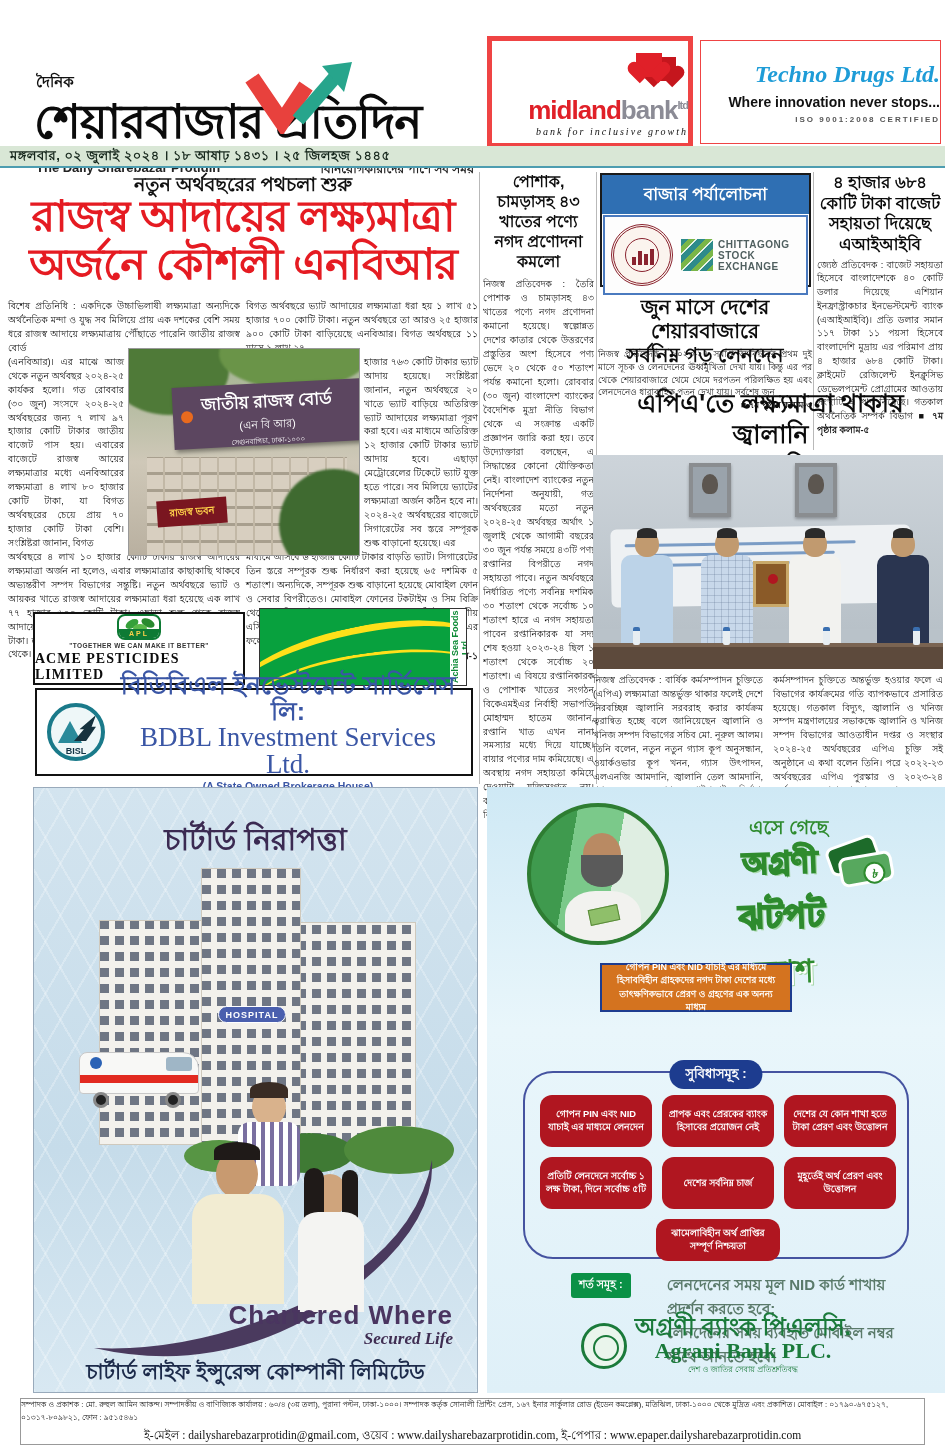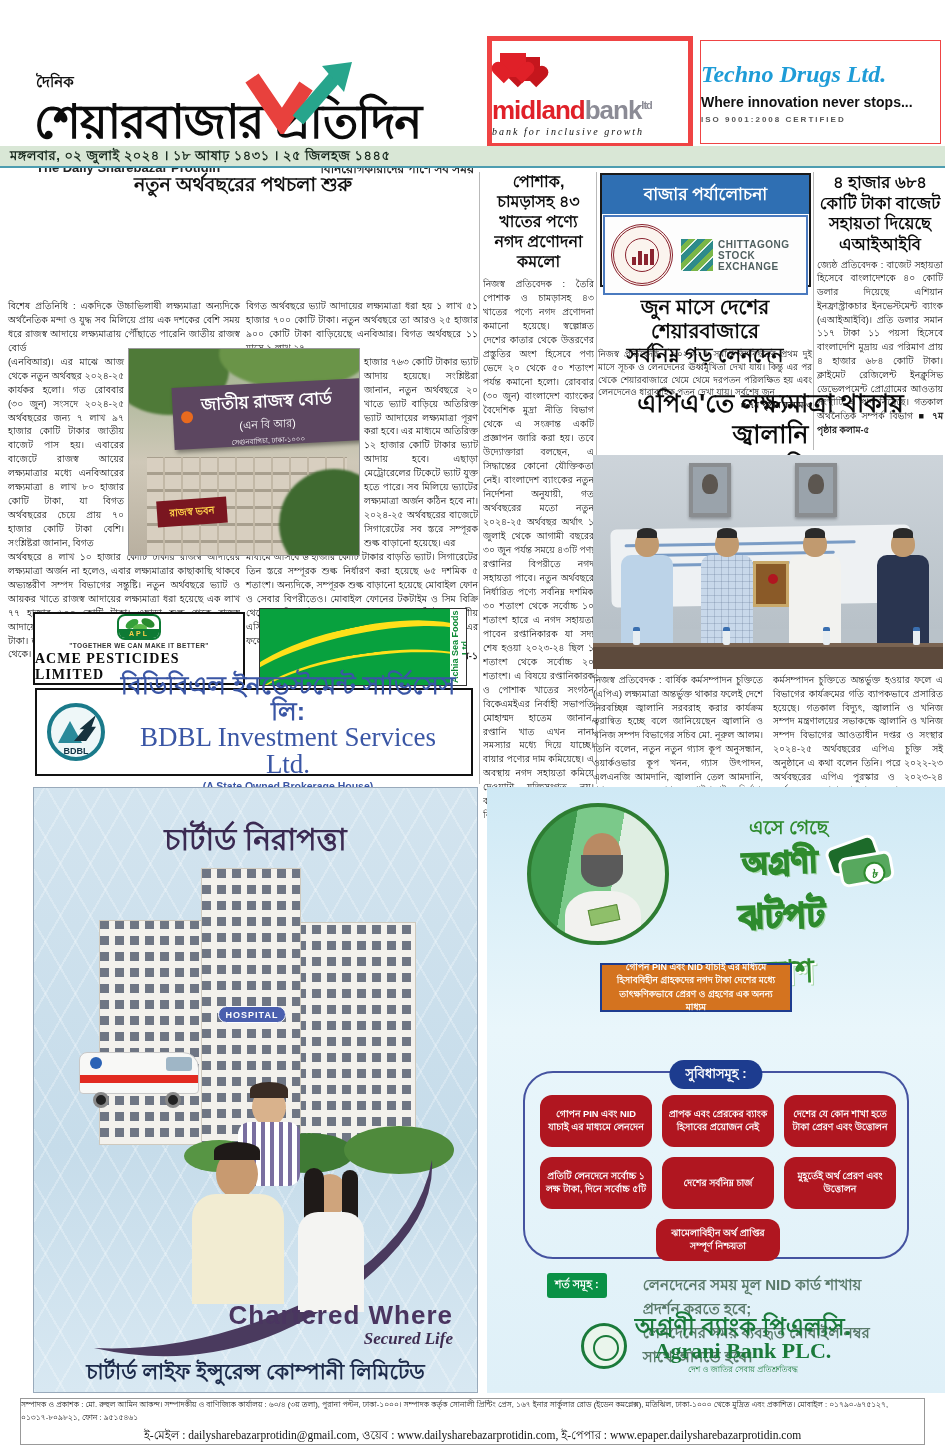--- a/index.html
+++ b/index.html
@@ -8,21 +8,21 @@
   .abs { position:absolute; }
 
   
   .masthead { left:8px; top:28px; width:472px; height:118px;margin-top:40px; }
   .mh-daily { position:absolute; left:28px; top:2px; font-size:15px; font-weight:bold; color:#111; }
   .mh-title { position:absolute; left:26px; top:18px; font-size:47px; font-weight:800; color:#0b0b0b; letter-spacing:-1px; white-space:nowrap; }
   .mh-arrow { position:absolute; left:236px; top:-8px; width:110px; height:74px; }
   .mh-eng { position:absolute; left:28px; top:92px; font-size:13px; font-weight:bold; color:#222; }
   .mh-tag { position:absolute; right:6px; top:92px; font-size:12px; font-weight:bold; color:#222; }
 
-  .adbox { border:5px solid #ef4444; background:#fff; display:flex; flex-direction:column; align-items:flex-start; justify-content:center; }
+  .adbox { border:5px solid #ef4444; background:#fff; display:flex; flex-direction:column; align-items:flex-end; justify-content:center; }
   .midland { left:487px; top:36px; width:206px; height:112px; }
   .heart-wrap { position:relative; width:60px; height:44px; }
   .heart { position:absolute; width:26px; height:24px; }
   .heart:before, .heart:after { content:""; position:absolute; width:13px; height:21px; border-radius:13px 13px 0 0; background:inherit; }
   .heart:before { left:0; transform:rotate(-45deg); transform-origin:100% 100%; }
   .heart:after { left:13px; transform:rotate(45deg); transform-origin:0 100%; }
   .h1a { background:#e02028; left:8px; top:6px; }
   .h1b { background:#c5161d; left:22px; top:10px; }
   .midland-line { font-size:26px; font-weight:800; letter-spacing:-1px; line-height:1;margin-top:6px; }
   .midland-line .red { color:#e02028; } .midland-line .gray { color:#8b8b95; }
@@ -178,21 +178,21 @@
   .n2 { left:16px; top:22px; width:54px; height:30px; background:#57a85e; transform:rotate(-8deg); }
   .n3 { left:40px; top:30px; width:22px; height:22px; border-radius:50% !important; background:#fff; border:2px solid #2e8b2e !important; color:#2e8b2e; font-size:12px; font-weight:bold; text-align:center; line-height:20px; }
   .ag-orange { position:absolute; left:113px; top:176px; width:192px; height:49px; background:#d4731f; border:2px solid #1d3c8f; color:#fff; font-size:9px; font-weight:bold; line-height:1.45; text-align:center; display:flex; align-items:center; padding:2px 6px; }
   .ag-slogan { position:absolute; left:0; top:238px; width:440px; text-align:center; font-size:20px; font-weight:800; color:#0b6b34; }
   .ag-benefits { position:absolute; left:36px; top:284px; width:386px; height:188px; border:2px solid #4553a0; border-radius:30px; }
   .ag-pill { position:absolute; left:50%; top:-13px; transform:translateX(-50%); background:#1d3c8f; color:#fff; font-size:13px; font-weight:bold; padding:4px 16px; border-radius:16px; white-space:nowrap; }
   .ag-grid { position:absolute; left:12px; top:22px; width:362px; display:flex; flex-wrap:wrap; gap:10px; justify-content:center; }
   .ag-box { width:112px; min-height:52px; background:#b01620; border-radius:12px; color:#fff; font-size:9.3px; font-weight:bold; line-height:1.35; text-align:center; display:flex; align-items:center; justify-content:center; padding:4px 5px; }
   .ag-box.last { width:124px; min-height:42px; }
   .ag-terms { position:absolute; left:60px; top:486px; width:350px; display:flex; gap:8px; align-items:flex-start; }
-  .ag-terms .lbl { background:#0a9146; color:#fff; font-size:11px; font-weight:bold; padding:3px 8px; border-radius:3px; white-space:nowrap; }
+  .ag-terms .lbl { background:#0a9146; color:#fff; font-size:11px; font-weight:bold; padding:3px 8px; border-radius:3px; white-space:nowrap;margin-left:24px; }
   .ag-terms .txt { font-size:15px; font-weight:bold; color:#5a7a6a; line-height:1.6;margin-left:28px; }
   .ag-bank { position:absolute; left:0; top:528px; width:458px; display:flex; align-items:center; justify-content:center; gap:8px; }
   .ag-bank-logo { width:46px; height:46px; border-radius:50%; border:3px solid #1a7a3a; background:#eaf5ec; position:relative; flex:none; }
   .ag-bank-logo:after { content:""; position:absolute; left:9px; top:9px; width:22px; height:22px; border-radius:50%; border:2px solid #1a7a3a; }
   .ag-bank-text { text-align:center; color:#1a7a3a; }
   .ag-bank-bn { font-size:24px; font-weight:800; line-height:1; }
   .ag-bank-en { font-family:"Liberation Serif", serif; font-size:22px; font-weight:bold; line-height:1.05; }
   .ag-bank-tag { font-size:8px; margin-top:1px; }
 
   
@@ -234,20 +234,24 @@
     <div class="techno-iso">ISO 9001:2008 CERTIFIED</div>
   </div>
 
   <div class="abs datebar">মঙ্গলবার, ০২ জুলাই ২০২৪   ।   ১৮ আষাঢ় ১৪৩১   ।   ২৫ জিলহজ ১৪৪৫</div>
 
   <div class="abs rule-v rv1"></div>
   <div class="abs rule-v rv2"></div>
   <div class="abs rule-v rv3"></div>
 
   <div class="abs lead-kicker">নতুন অর্থবছরের পথচলা শুরু</div>
+  <div class="abs lead-headline">
+    <div>রাজস্ব আদায়ের লক্ষ্যমাত্রা</div>
+    <div>অর্জনে কৌশলী এনবিআর</div>
+  </div>
   <div class="abs lead-body">
     <div class="lead-col">
       <div>বিশেষ প্রতিনিধি : একদিকে উচ্চাভিলাষী লক্ষ্যমাত্রা অন্যদিকে অর্থনৈতিক মন্দা ও যুদ্ধ সব মিলিয়ে প্রায় এক দশকের বেশি সময় ধরে রাজস্ব আদায়ে লক্ষ্যমাত্রায় পৌঁছাতে পারেনি জাতীয় রাজস্ব বোর্ড</div>
       <div class="narrow-l">(এনবিআর)। এর মাঝে আজ থেকে নতুন অর্থবছর ২০২৪-২৫ কার্যকর হলো। গত রোববার (৩০ জুন) সংসদে ২০২৪-২৫ অর্থবছরের জন্য ৭ লাখ ৯৭ হাজার কোটি টাকার জাতীয় বাজেট পাস হয়। এবারের বাজেটে রাজস্ব আয়ের লক্ষ্যমাত্রার মধ্যে এনবিআরের লক্ষ্যমাত্রা ৪ লাখ ৮০ হাজার কোটি টাকা, যা বিগত অর্থবছরের চেয়ে প্রায় ৭০ হাজার কোটি টাকা বেশি। সংশ্লিষ্টরা জানান, বিগত</div>
       <div>অর্থবছরে ৪ লাখ ১০ হাজার কোটি টাকার রাজস্ব আদায়ের লক্ষ্যমাত্রা অর্জন না হলেও, এবার লক্ষ্যমাত্রার কাছাকাছি থাকবে অভ্যন্তরীণ সম্পদ বিভাগের সন্তুষ্টি। নতুন অর্থবছরে ভ্যাট ও আয়কর খাতে রাজস্ব আদায়ের লক্ষ্যমাত্রা ধরা হয়েছে এক লাখ ৭৭ হাজার ৬০০ কোটি টাকা। এছাড়া শুল্ক থেকে রাজস্ব আদায়ের লক্ষ্যমাত্রা ধরা হয়েছে এক লাখ ২৪ হাজার ৮০০ কোটি টাকা। লক্ষ্যমাত্রার বড় অংশ আসবে মূল্য সংযোজন কর বা ভ্যাট থেকে।</div>
     </div>
     <div class="lead-col">
       <div>বিগত অর্থবছরে ভ্যাট আদায়ের লক্ষ্যমাত্রা ধরা হয় ১ লাখ ৫১ হাজার ৭০০ কোটি টাকা। নতুন অর্থবছরে তা আরও ২৫ হাজার ৯০০ কোটি টাকা বাড়িয়েছে এনবিআর। বিগত অর্থবছরে ১১ মাসে ১ লাখ ২৭</div>
       <div class="narrow-r">হাজার ৭৬৩ কোটি টাকার ভ্যাট আদায় হয়েছে। সংশ্লিষ্টরা জানান, নতুন অর্থবছরে ২০ খাতে ভ্যাট বাড়িয়ে অতিরিক্ত ভ্যাট আদায়ের লক্ষ্যমাত্রা পূরণ করা হবে। এর মাধ্যমে অতিরিক্ত ১২ হাজার কোটি টাকার ভ্যাট আদায় হবে। এছাড়া মেট্রোরেলের টিকেটে ভ্যাট যুক্ত হতে পারে। সব মিলিয়ে ভ্যাটের লক্ষ্যমাত্রা অর্জন কঠিন হবে না। ২০২৪-২৫ অর্থবছরের বাজেটে সিগারেটের সব স্তরে সম্পূরক শুল্ক বাড়ানো হয়েছে। এর</div>
       <div>মাধ্যমে আসবে ৬ হাজার কোটি টাকার বাড়তি ভ্যাট। সিগারেটের তিন স্তরে সম্পূরক শুল্ক নির্ধারণ করা হয়েছে ৬৫ দশমিক ৫ শতাংশ। অন্যদিকে, সম্পূরক শুল্ক বাড়ানো হয়েছে মোবাইল ফোন ও সেবার বিপরীতেও। মোবাইল ফোনের টকটাইম ও সিম বিক্রি থেকে বাড়তি ভ্যাট আসবে এক হাজার ৮০০ কোটি টাকা। দেশীয় এসি ও ফ্রিজের ভ্যাট অব্যাহতি সুবিধা বাতিল করা হয়েছে। এর ফলে এ খাত থেকে আসবে ৪০০ কোটি টাকার ভ্যাট।</div>
@@ -381,21 +385,21 @@
   <div class="abs achia">
     <span class="achia-swoosh"></span>
     <span class="achia-swoosh2"></span>
     <div class="achia-strip">Achia Sea Foods Ltd.</div>
   </div>
 
   <div class="abs bdbl">
     <div class="bisl-logo">
       <span class="mt"></span>
         <span class="ar"></span>
-      <b>BDBL</b>
+      <b>BISL</b>
     </div>
     <div class="bdbl-text">
       <div class="bdbl-bn">বিডিবিএল ইনভেস্টমেন্ট সার্ভিসেস লি:</div>
       <div class="bdbl-en">BDBL Investment Services Ltd.</div>
       <div class="bdbl-sub">(A State Owned Brokerage House)</div>
     </div>
   </div>
 
   <div class="abs chartered">
     <div class="cl-title">চার্টার্ড নিরাপত্তা</div>

